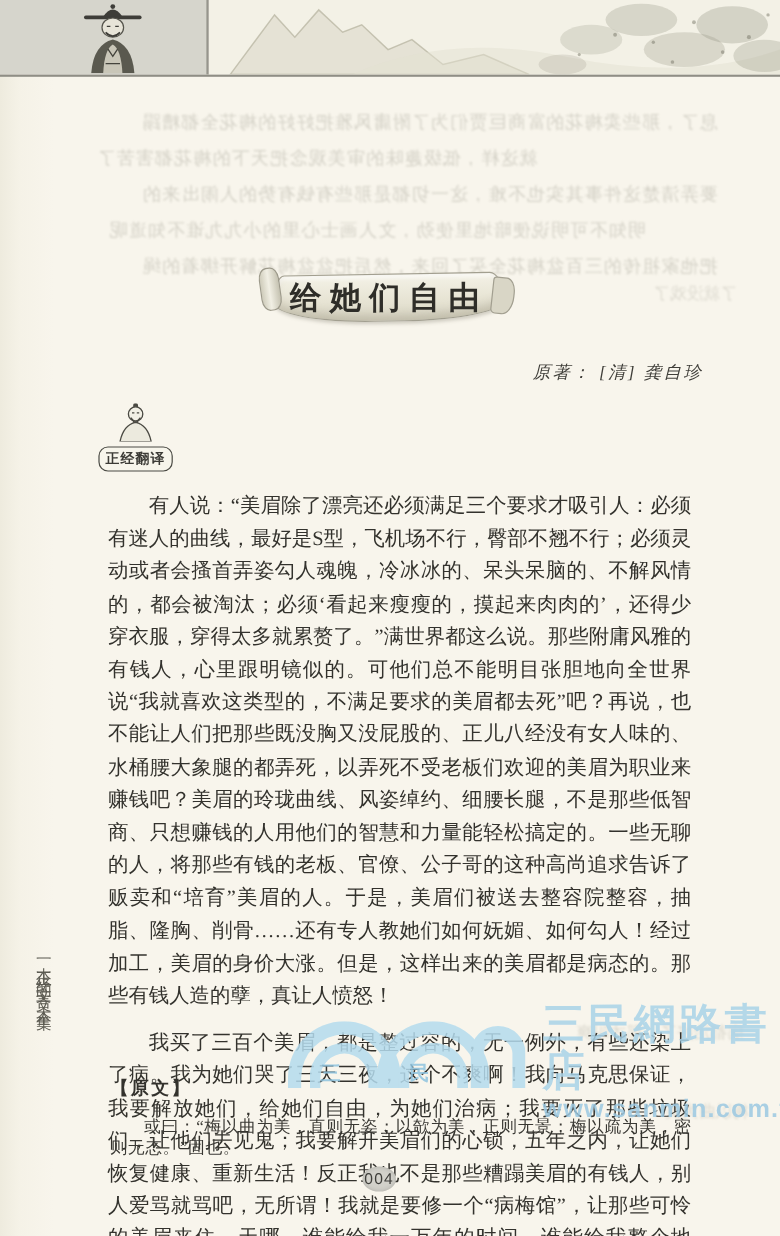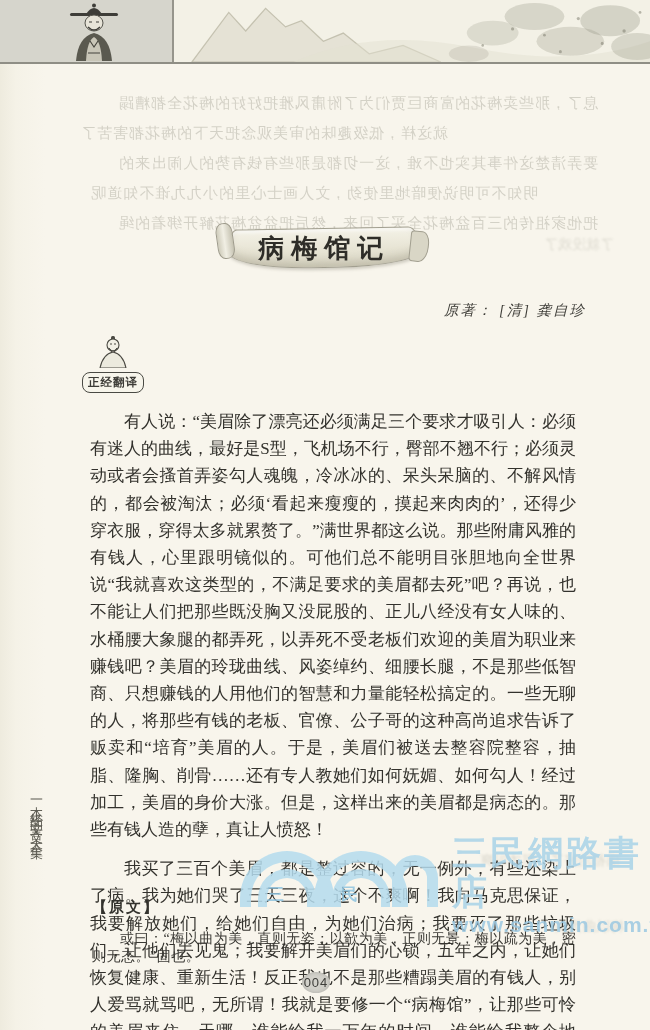--- a/index.html
+++ b/index.html
@@ -133,21 +133,21 @@
     <div class="ghost-line">把他家祖传的三百盆梅花全买了回来，然后把盆盆梅花解开绑着的绳</div>
   </div>
   <div class="ghost-frag" style="top:236px;right:36px;width:150px">了就没戏了</div>
   <div class="ghost-frag" style="top:852px;right:30px;width:210px">病都治好了，那才叫爽</div>
   <div class="ghost-frag" style="top:918px;right:26px;width:90px">梅以曲为美</div>
 
   <div class="banner">
     <div class="banner-ribbon"></div>
     <div class="banner-roll-left"></div>
     <div class="banner-tip-right"></div>
-    <div class="banner-title">病梅馆记</div>
+    <div class="banner-title">给她们自由</div>
   </div>
 
   <div class="author-line">原著： [清] 龚自珍</div>
 
   <div class="badge">
     <svg width="34" height="32" viewBox="0 0 34 32">
       <rect x="15" y="0" width="4" height="4" rx="1.5" fill="#4a4942"></rect>
       <circle cx="17" cy="9" r="6" fill="#f2f0e5" stroke="#4a4942" stroke-width="1.1"></circle>
       <path d="M14,8 h2 M18,8 h2" stroke="#4a4942" stroke-width="1" fill="none"></path>
       <path d="M13,12 q4,6 8,0 M15,14 q2,7 2,9 M19,14 q-2,7 -2,9" stroke="#4a4942" stroke-width="1" fill="none"></path>

